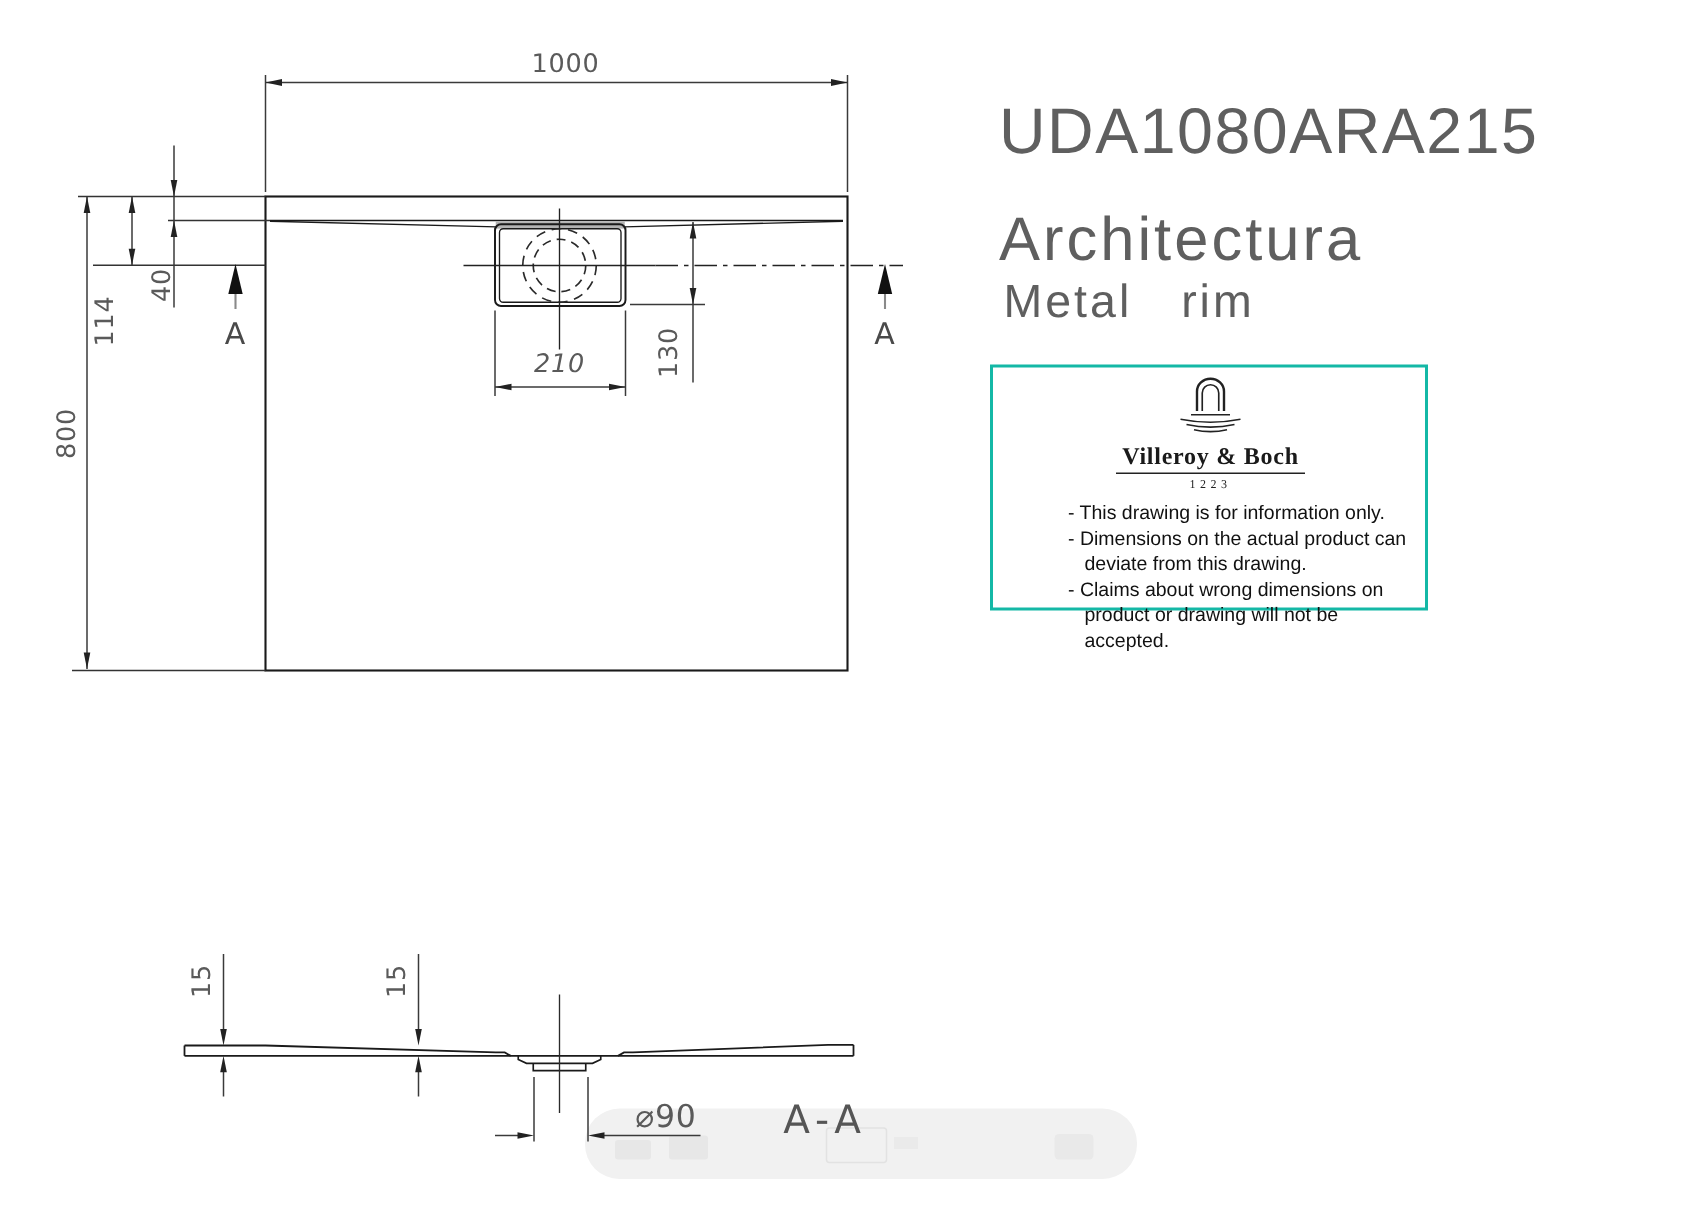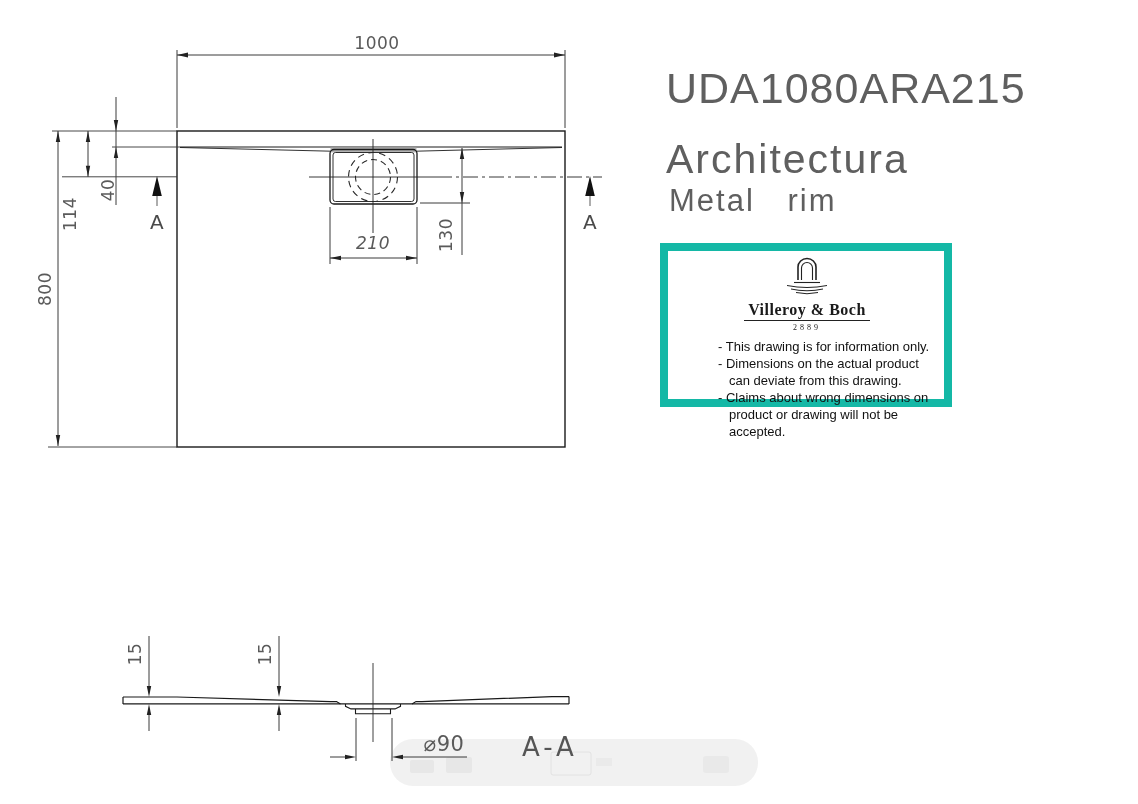--- a/index.html
+++ b/index.html
@@ -13,21 +13,21 @@
   .dim.big{font-size:21px;}
   .dim.marker{font-size:20px;color:#4a4a4a;}
   .sec-label{position:absolute;transform:translate(-50%,-50%);font-family:"DejaVu Sans",sans-serif;
        font-size:26px;color:#555;letter-spacing:4px;white-space:nowrap;}
   
   .cad-title{position:absolute;color:#5f5f5f;white-space:nowrap;font-family:"Liberation Sans",sans-serif;}
   .t-code{left:666px;top:64px;font-size:43px;letter-spacing:1px;}
   .t-series{left:666px;top:136px;font-size:41px;letter-spacing:2px;}
   .t-variant{left:669px;top:183px;font-size:31px;letter-spacing:2px;word-spacing:22px;}
   
-  .info-box{position:absolute;left:660px;top:243px;width:292px;height:164px;border:8px solid #14b8a6;
+  .info-box{position:absolute;left:660px;top:243px;width:292px;height:164px;border:2px solid #14b8a6;
             background:#fff;box-sizing:border-box;padding:6px 8px 0 10px;}
   .logo-wrap{text-align:center;}
   .brand{display:inline-block;font-family:"Liberation Serif",serif;font-weight:bold;font-size:16px;
          color:#1a1a1a;border-bottom:1.5px solid #222;padding:0 4px 1px 4px;letter-spacing:.5px;}
   .year{font-family:"Liberation Serif",serif;font-size:8px;letter-spacing:3px;color:#222;margin-top:2px;}
   .notes{list-style:none;margin:6px 0 0 0;padding:0;font-size:13px;line-height:17px;color:#111;}
   .notes li{padding-left:11px;text-indent:-11px;margin-left:40px;}
 </style>
 </head>
 <body>
@@ -183,21 +183,21 @@
     <div class="logo-wrap">
       <svg width="120" height="40" viewBox="0 0 120 40">
         <path d="M51 23 V10 A9 8.5 0 0 1 69 10 V23" fill="none" stroke="#222" stroke-width="1.6"></path>
         <path d="M54.5 23 V11 A5.5 5.5 0 0 1 65.5 11 V23" fill="none" stroke="#222" stroke-width="1.1"></path>
         <path d="M47 25.5 H73" stroke="#222" stroke-width="1.1" fill="none"></path>
         <path d="M40 28.5 Q60 32.5 80 28.5" stroke="#222" stroke-width="1" fill="none"></path>
         <path d="M44 32 Q60 35.5 76 32" stroke="#222" stroke-width="1" fill="none"></path>
         <path d="M49 35.5 Q60 38 71 35.5" stroke="#222" stroke-width="1" fill="none"></path>
       </svg>
       <div><span class="brand">Villeroy &amp; Boch</span></div>
-      <div class="year">2889</div>
+      <div class="year">1223</div>
     </div>
     <ul class="notes">
       <li>- This drawing is for information only.</li>
       <li>- Dimensions on the actual product can deviate from this drawing.</li>
       <li>- Claims about wrong dimensions on product or drawing will not be accepted.</li>
     </ul>
   </div>
 
 </div>
 

